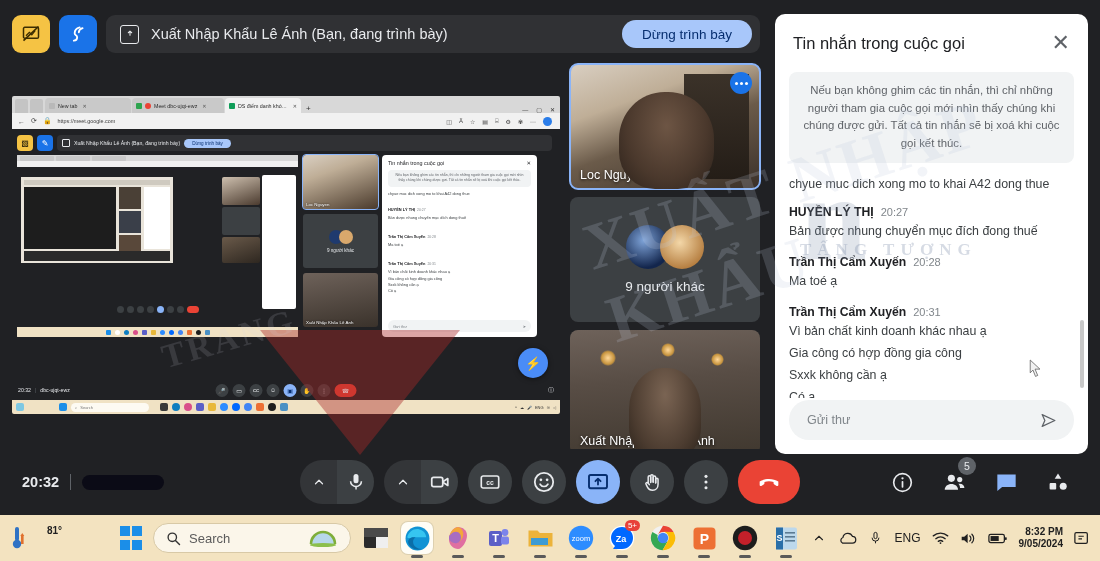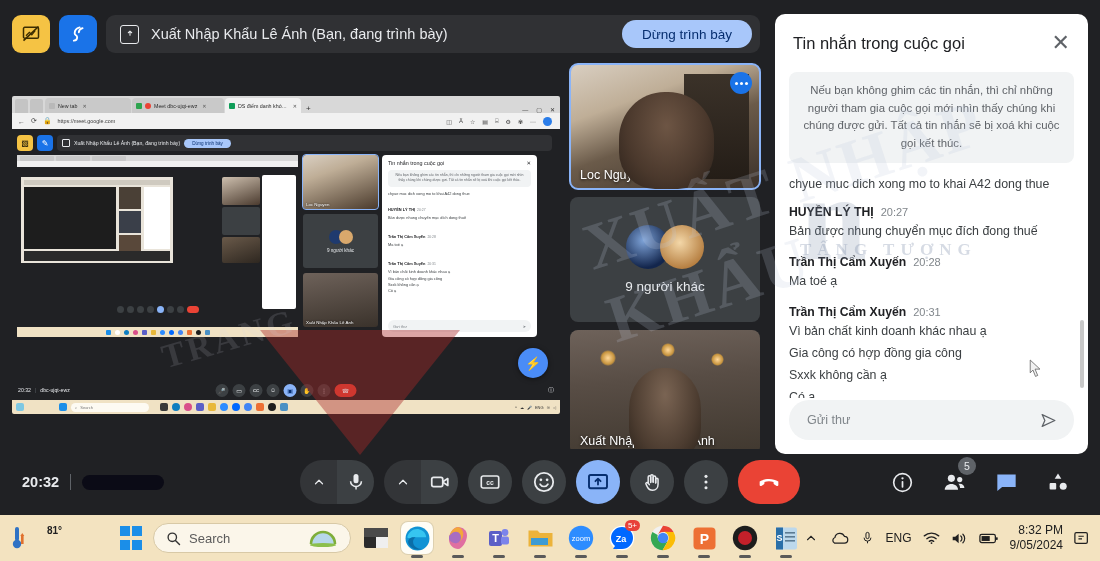--- a/index.html
+++ b/index.html
@@ -169,21 +169,21 @@
   .tb-start i{width:10px;height:10px;background:#1b8ee8;display:block;}
   .tb-search{width:198px;height:30px;background:#fbf6ea;border:1px solid #d8c9a6;border-radius:16px;display:flex;align-items:center;gap:8px;padding:0 12px;cursor:text;}
   .tb-search-txt{font-size:13px;color:#5b5b5b;}
   .tb-app{width:32px;height:32px;border-radius:7px;display:flex;align-items:center;justify-content:center;position:relative;cursor:pointer;flex:0 0 auto;}
   .tb-app.open::after{content:"";position:absolute;bottom:-4px;left:50%;transform:translateX(-50%);width:12px;height:3px;border-radius:2px;background:#5a5a5a;}
   .tb-app.focus{background:#fffdf6;box-shadow:0 0 0 1px #ddd0b0;}
   .tb-badge{position:absolute;top:-2px;right:-2px;background:#e8413a;color:#fff;font-size:8px;border-radius:7px;padding:0 3px;line-height:11px;height:11px;min-width:13px;text-align:center;}
   .tb-tray{position:absolute;right:10px;display:flex;align-items:center;gap:11px;}
   .tb-lang{font-size:12px;color:#202020;}
   .tb-clock{text-align:right;line-height:1.25;}
-  .tb-clock div{font-size:12px;color:#202020;}
+  .tb-clock div{font-size:10px;color:#202020;font-weight:bold;}
   .tray-ico{color:#202020;display:flex;align-items:center;cursor:pointer;}
   svg{display:block;}
 </style>
 </head>
 <body>
 
 <div id="app">
 
   <div class="meet">
 

